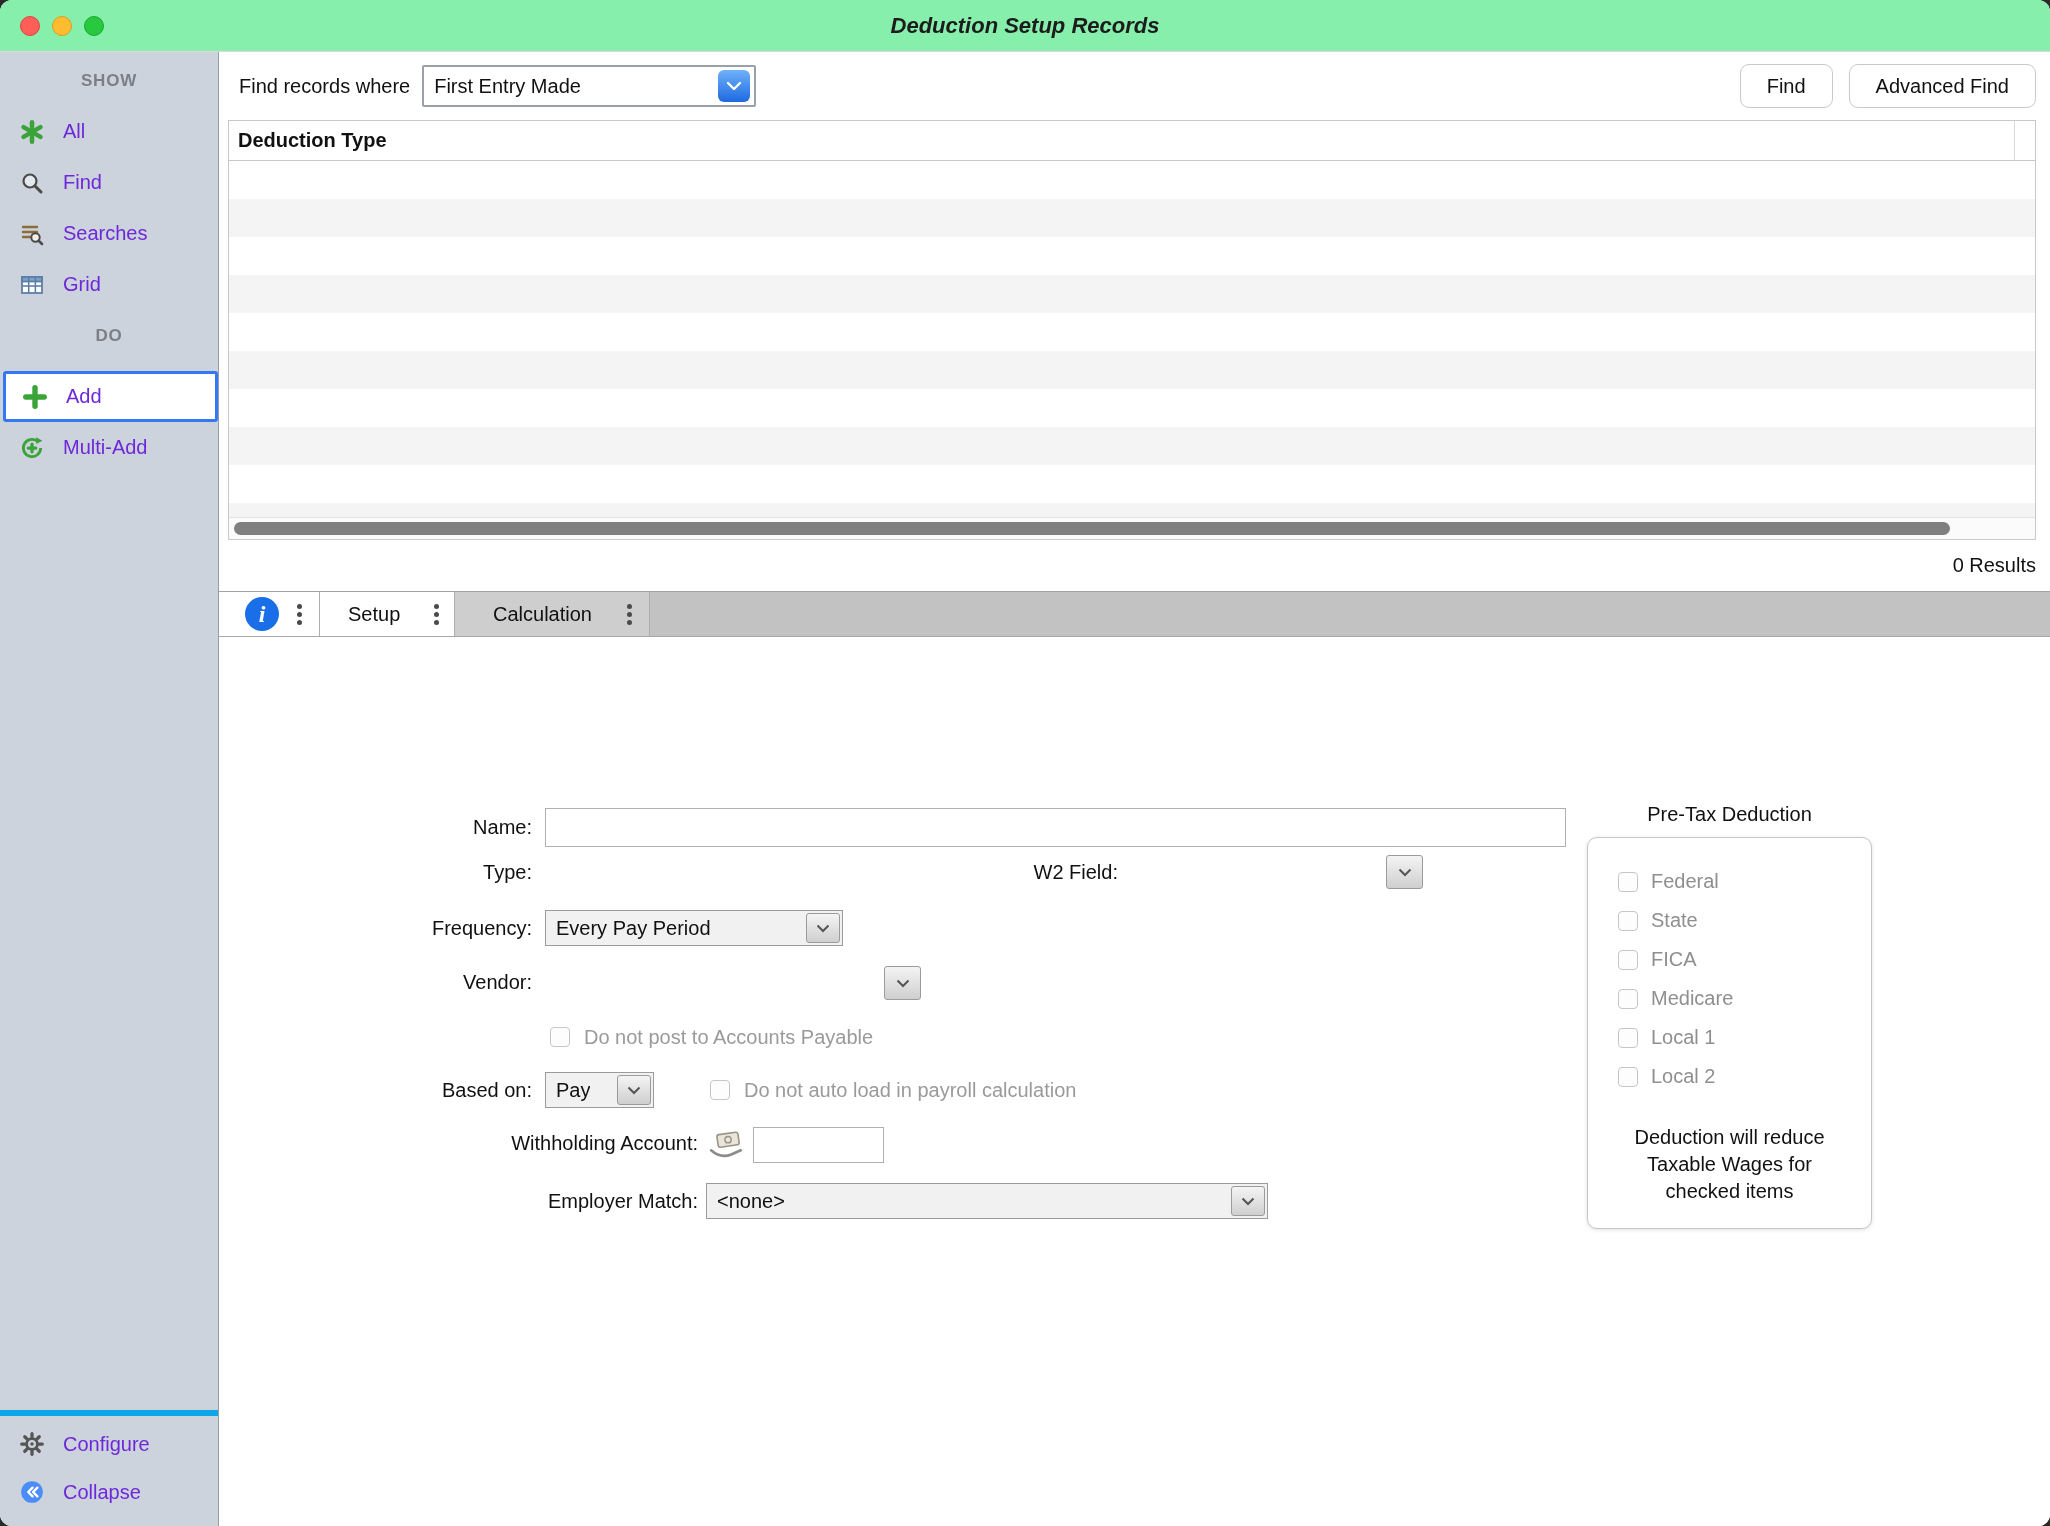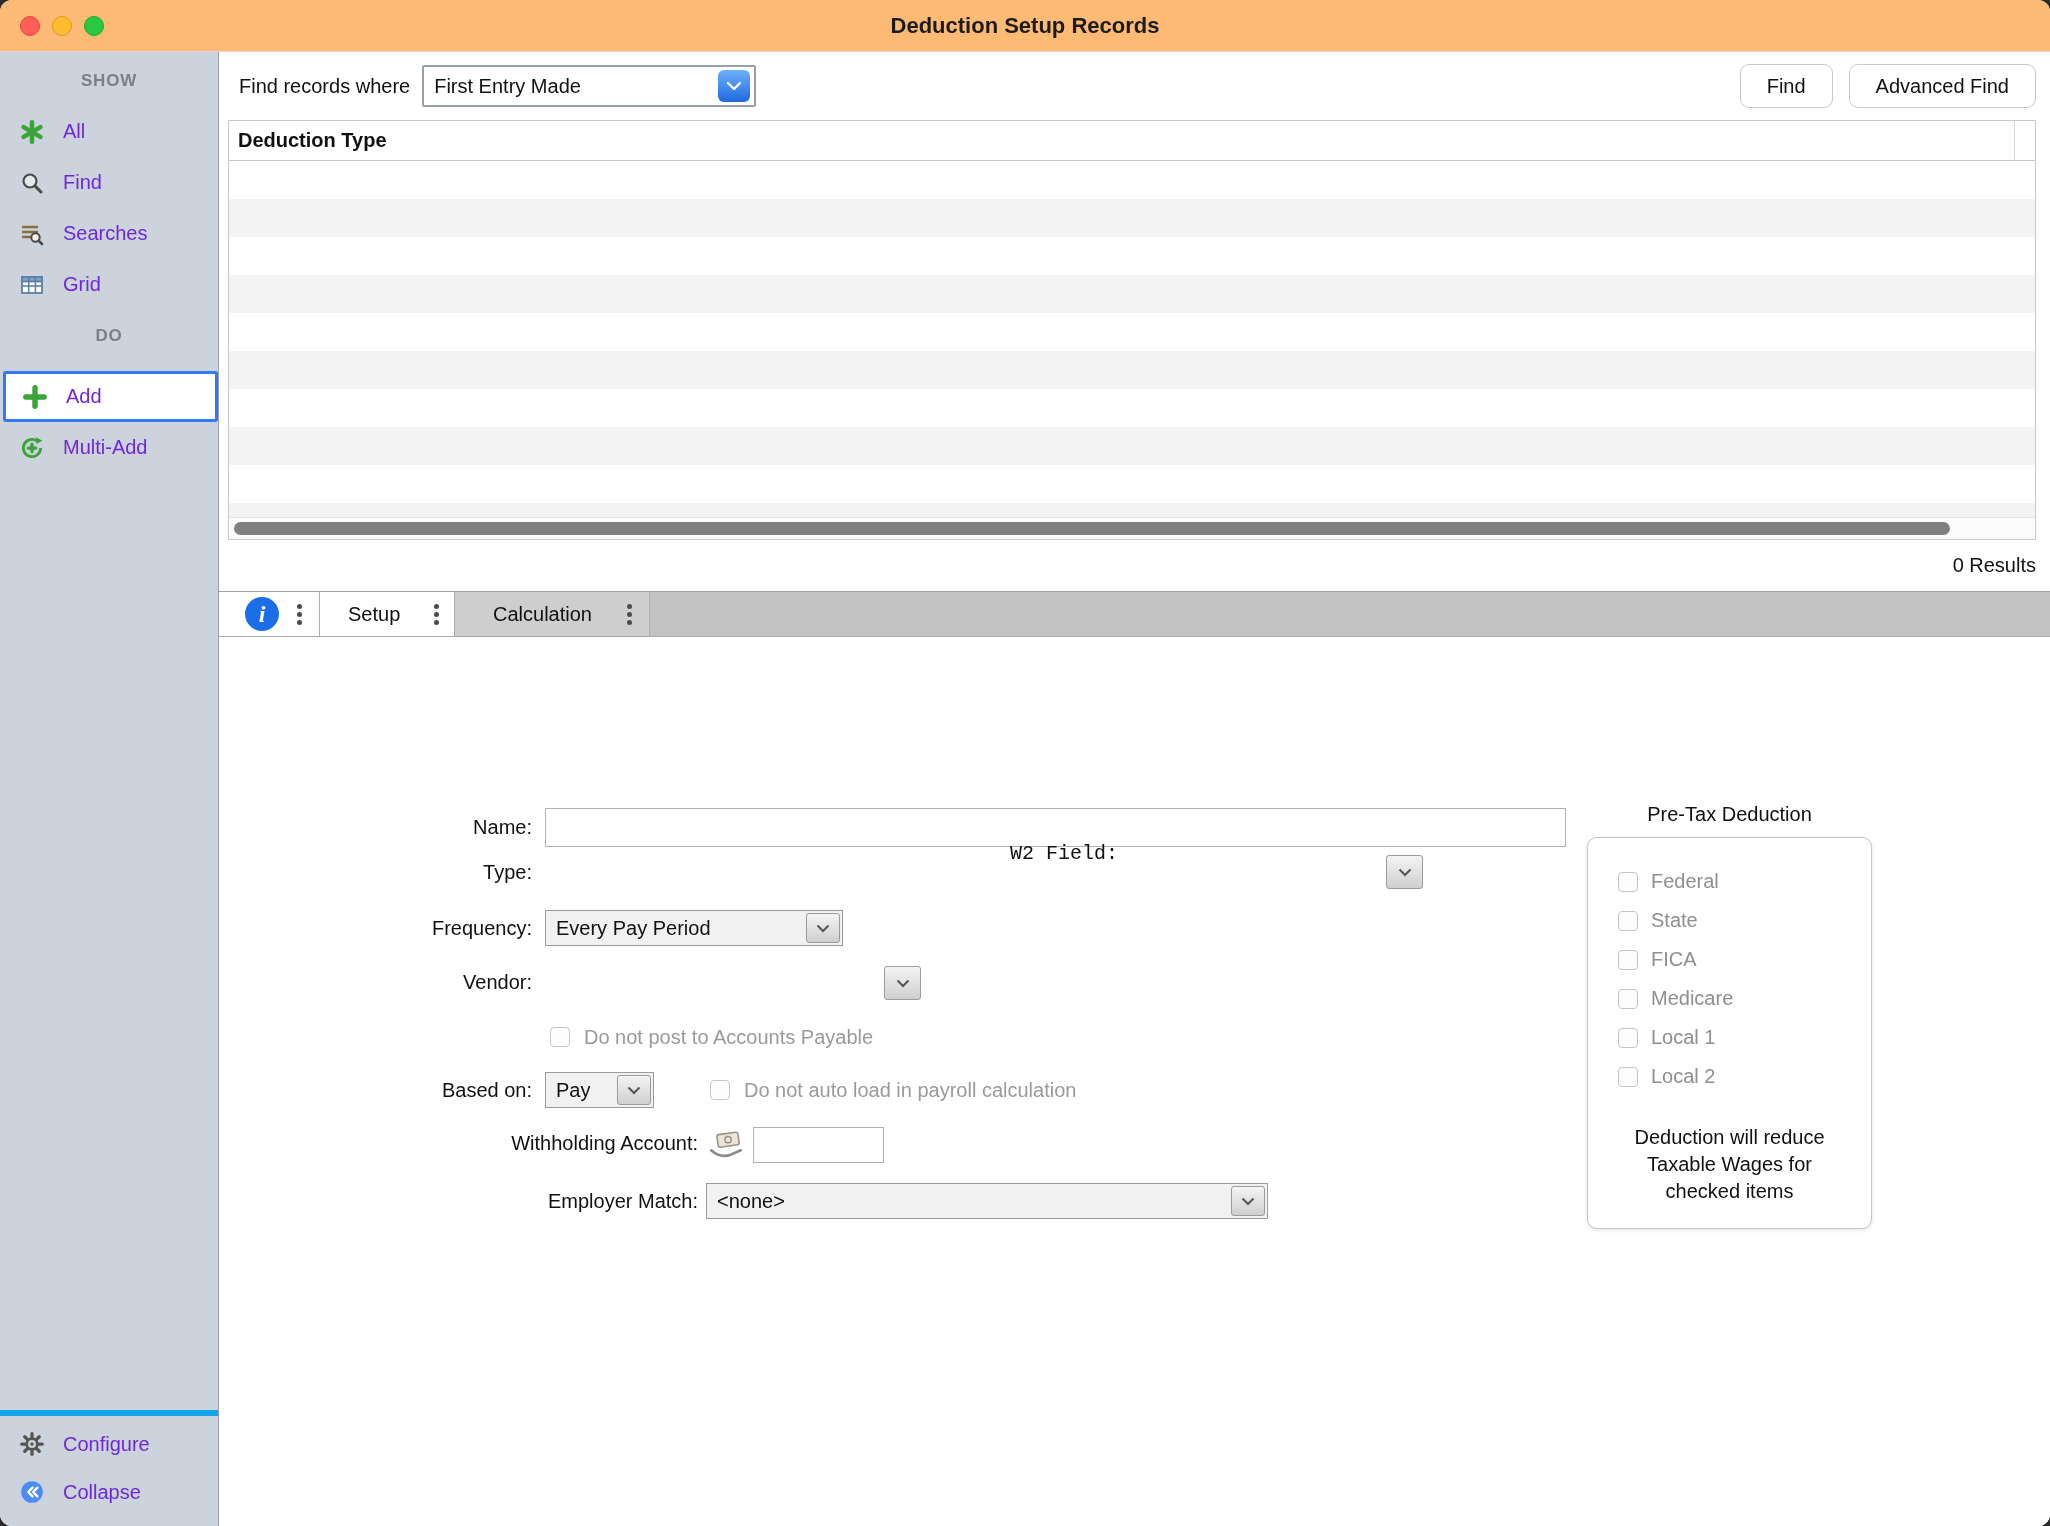--- a/index.html
+++ b/index.html
@@ -5,21 +5,21 @@
   * { box-sizing: border-box; margin: 0; padding: 0; }
   html,body { background:#2a2a2a; }
   body {
     width:2050px; height:1526px;
     font-family:"Liberation Sans", sans-serif;
     color:#111; overflow:hidden;
   }
   .window { width:2050px; height:1526px; display:flex; flex-direction:column; border-radius:12px; overflow:hidden; background:#fff; }
 
   
-  .titlebar { height:52px; flex:0 0 auto; background:#fdba74; border-bottom:1px solid #e0d6df; display:flex; align-items:center; position:relative; }
+  .titlebar { height:52px; flex:0 0 auto; background:#86efac; border-bottom:1px solid #e0d6df; display:flex; align-items:center; position:relative;font-style:italic; }
   .traffic { display:flex; gap:12px; margin-left:20px; z-index:2; }
   .light { width:20px; height:20px; border-radius:50%; }
   .light.red { background:#ff5f57; border:1px solid #e0443e; }
   .light.yellow { background:#febc2e; border:1px solid #d89e24; }
   .light.green { background:#28c840; border:1px solid #1aab29; }
   .win-title { position:absolute; left:0; right:0; text-align:center; font-size:22px; font-weight:bold; color:#1c1c1c; }
 
   
   .content { flex:1; display:flex; min-height:0; }
   .sidebar { width:219px; flex:0 0 auto; background:#cdd3dc; border-right:1px solid #989ea6; display:flex; flex-direction:column; }
@@ -266,21 +266,21 @@
         <div class="tab-rest"></div>
       </div>
 
       <div class="form">
 
         <span class="flabel" style="left:113px;top:171px;width:200px;line-height:39px;">Name:</span>
         <input class="tinput" style="left: 326px; top: 171px; width: 1021px; height: 39px;" value="">
 
         <span class="flabel" style="left:113px;top:217px;width:200px;">Type:</span>
 
-        <span class="flabel" style="left:699px;top:199px;width:200px;font-family:Liberation Mono, monospace;">W2 Field:</span>
+        <span class="flabel" style="left:699px;top:217px;width:200px;">W2 Field:</span>
         <span class="sel-arrow standalone" style="left:1167px;top:218px;">
           <svg width="14" height="9" viewBox="0 0 14 9">
               <path d="M1.5 1.5 l5.5 5.5 5.5-5.5" fill="none" stroke="#555" stroke-width="2"></path>
             </svg>
         </span>
 
         <span class="flabel" style="left:113px;top:273px;width:200px;">Frequency:</span>
         <div class="select" style="left:326px;top:273px;width:298px;">
           <span class="sel-val">Every Pay Period</span>
           <span class="sel-arrow">

